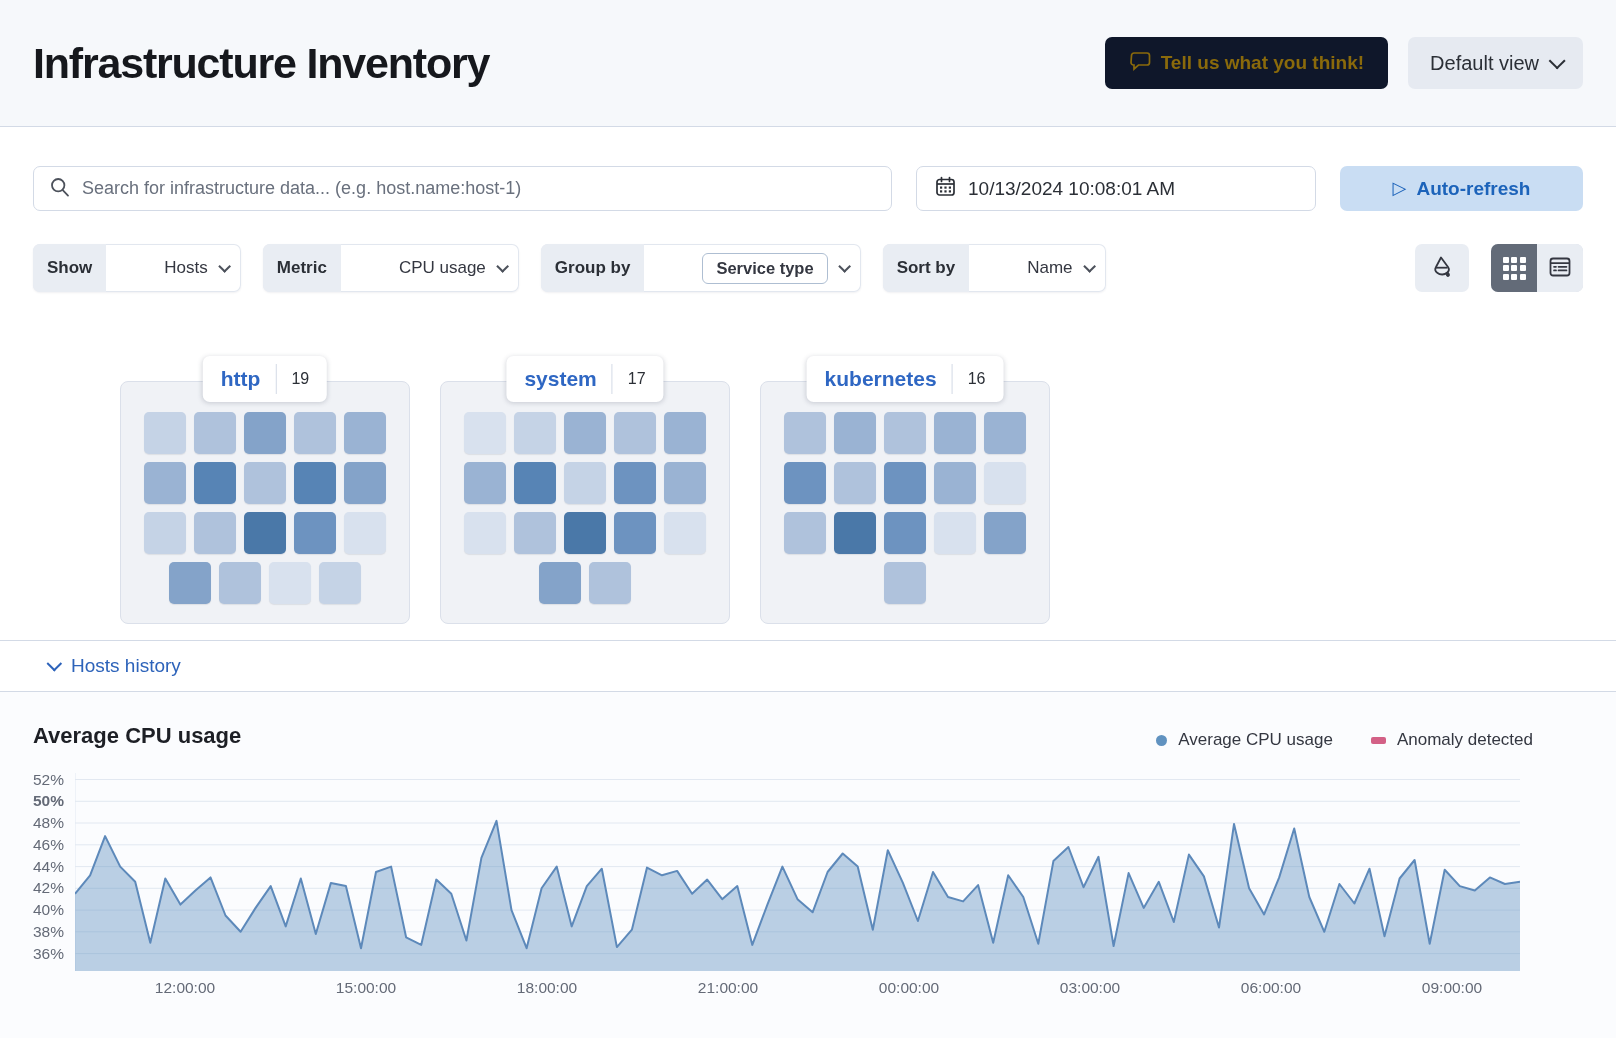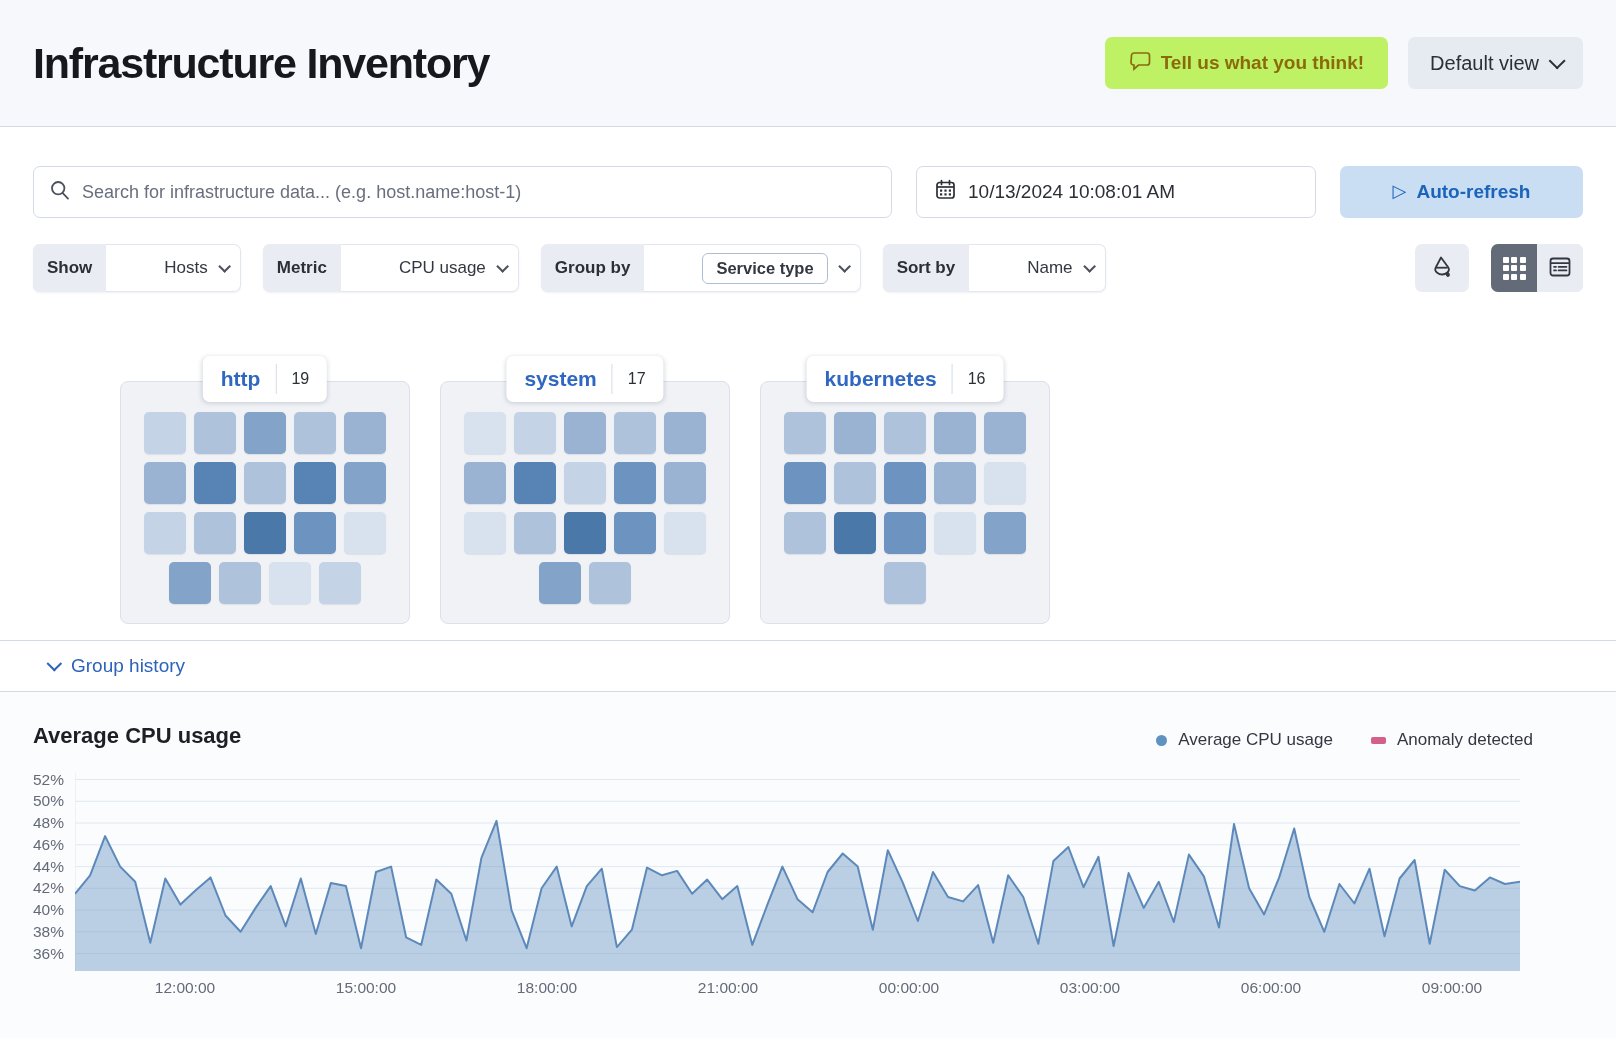--- a/index.html
+++ b/index.html
@@ -8,29 +8,29 @@
   .page { position:relative; width:1616px; height:1038px; }
 
   
   .top-header { position:absolute; top:0; left:0; width:100%; height:127px;
     background:#f6f8fb; border-bottom:1px solid #d3dae6;
     display:flex; align-items:center; justify-content:space-between; padding:0 33px; }
   .page-title { font-size:43px; font-weight:800; letter-spacing:-1.2px; color:#16181d; }
   .header-actions { display:flex; gap:20px; align-items:center; }
   .btn { border:none; cursor:pointer; display:flex; align-items:center; gap:10px;
     border-radius:7px; font-family:inherit; }
-  .feedback-btn { background:#bef264; color:#8a6a0b; height:52px; padding:0 24px;
+  .feedback-btn { background:#0f172a; color:#8a6a0b; height:52px; padding:0 24px;
     font-size:19px; font-weight:600; }
   .view-btn { background:#e6eaf1; color:#2b2f36; height:52px; padding:0 22px;
     font-size:20px; font-weight:500; }
   .chev { width:12px; height:12px; border-right:2.4px solid currentColor; border-bottom:2.4px solid currentColor;
     transform:rotate(45deg) translateY(-3px); display:inline-block; }
 
   
-  .search-row { position:absolute; top:166px; left:33px; right:33px; height:52px;
+  .search-row { position:absolute; top:166px; left:33px; right:33px; height:45px;
     display:flex; gap:24px; }
   .search-box { flex:1; background:#fff; border:1px solid #d3dae6; border-radius:7px;
     display:flex; align-items:center; padding:0 16px; gap:12px; }
   .search-box input { border:none; outline:none; flex:1; font-size:18px; color:#343741;
     font-family:inherit; background:transparent; }
   .search-box input::placeholder { color:#69707d; }
   .date-picker { width:400px; background:#fff; border:1px solid #d3dae6; border-radius:7px;
     display:flex; align-items:center; gap:12px; padding:0 18px; font-size:19px; color:#2b2f36; cursor:pointer; }
   .auto-refresh { width:243px; background:#c9ddf3; color:#1c63ba; font-size:19px; font-weight:700;
     justify-content:center; }
@@ -339,21 +339,21 @@
             <div class="waffle-row">
               <div class="cell" style="background: rgb(175, 194, 220);"></div>
             </div>
           </div>
         </div>
       </div>
     </div>
 
   <div class="history-bar">
     <span class="chev"></span>
-    <span class="history-label">Group history</span>
+    <span class="history-label">Hosts history</span>
   </div>
 
   <div class="chart-section">
     <div class="chart-title">Average CPU usage</div>
     <div class="chart-legend">
       <span class="legend-item">
         <span class="legend-dot" style="background: rgb(96, 146, 192);"></span>
         <span>Average CPU usage</span>
       </span>
       <span class="legend-item">
@@ -369,21 +369,21 @@
         <line x1="0" x2="1445" y1="93.6" y2="93.6" stroke="#e2e8f1" stroke-width="1"></line>
         <line x1="0" x2="1445" y1="115.3" y2="115.3" stroke="#e2e8f1" stroke-width="1"></line>
         <line x1="0" x2="1445" y1="137.1" y2="137.1" stroke="#e2e8f1" stroke-width="1"></line>
         <line x1="0" x2="1445" y1="158.8" y2="158.8" stroke="#e2e8f1" stroke-width="1"></line>
         <line x1="0" x2="1445" y1="180.6" y2="180.6" stroke="#e2e8f1" stroke-width="1"></line>
         <line x1="0" x2="0" y1="0" y2="198" stroke="#e2e8f1"></line>
         <path d="M0.0,120.8L15.1,102.3L30.1,63.1L45.2,93.6L60.2,108.8L75.3,169.7L90.3,105.5L105.4,131.6L120.4,117.5L135.5,104.4L150.5,142.5L165.6,158.8L180.6,134.9L195.7,113.1L210.7,153.4L225.8,105.5L240.8,161.0L255.9,109.9L270.9,113.1L286.0,175.2L301.0,99.0L316.1,93.6L331.1,164.3L346.2,171.9L361.3,106.6L376.3,120.8L391.4,167.5L406.4,84.9L421.5,47.9L436.5,137.1L451.6,175.2L466.6,115.3L481.7,93.6L496.7,153.4L511.8,113.1L526.8,95.7L541.9,174.1L556.9,156.7L572.0,94.6L587.0,102.3L602.1,97.9L617.1,120.8L632.2,106.6L647.2,126.2L662.3,113.1L677.3,171.9L692.4,131.6L707.4,93.6L722.5,126.2L737.6,139.3L752.6,99.0L767.7,80.5L782.7,93.6L797.8,156.7L812.8,77.2L827.9,109.9L842.9,148.0L858.0,99.0L873.0,124.0L888.1,128.4L903.1,112.1L918.2,169.7L933.2,102.3L948.3,124.0L963.3,170.8L978.4,88.1L993.4,74.0L1008.5,114.2L1023.5,83.8L1038.6,173.0L1053.6,100.1L1068.7,134.9L1083.8,108.8L1098.8,149.0L1113.9,81.6L1128.9,103.4L1144.0,154.5L1159.0,51.1L1174.1,115.3L1189.1,141.4L1204.2,104.4L1219.2,55.5L1234.3,124.0L1249.3,158.8L1264.4,111.0L1279.4,130.5L1294.5,95.7L1309.5,163.2L1324.6,105.5L1339.6,87.0L1354.7,170.8L1369.7,96.8L1384.8,113.1L1399.8,117.5L1414.9,104.4L1429.9,111.0L1445.0,108.8L1445,198L0,198Z" fill="#6092c0" fill-opacity="0.42"></path>
         <path d="M0.0,120.8L15.1,102.3L30.1,63.1L45.2,93.6L60.2,108.8L75.3,169.7L90.3,105.5L105.4,131.6L120.4,117.5L135.5,104.4L150.5,142.5L165.6,158.8L180.6,134.9L195.7,113.1L210.7,153.4L225.8,105.5L240.8,161.0L255.9,109.9L270.9,113.1L286.0,175.2L301.0,99.0L316.1,93.6L331.1,164.3L346.2,171.9L361.3,106.6L376.3,120.8L391.4,167.5L406.4,84.9L421.5,47.9L436.5,137.1L451.6,175.2L466.6,115.3L481.7,93.6L496.7,153.4L511.8,113.1L526.8,95.7L541.9,174.1L556.9,156.7L572.0,94.6L587.0,102.3L602.1,97.9L617.1,120.8L632.2,106.6L647.2,126.2L662.3,113.1L677.3,171.9L692.4,131.6L707.4,93.6L722.5,126.2L737.6,139.3L752.6,99.0L767.7,80.5L782.7,93.6L797.8,156.7L812.8,77.2L827.9,109.9L842.9,148.0L858.0,99.0L873.0,124.0L888.1,128.4L903.1,112.1L918.2,169.7L933.2,102.3L948.3,124.0L963.3,170.8L978.4,88.1L993.4,74.0L1008.5,114.2L1023.5,83.8L1038.6,173.0L1053.6,100.1L1068.7,134.9L1083.8,108.8L1098.8,149.0L1113.9,81.6L1128.9,103.4L1144.0,154.5L1159.0,51.1L1174.1,115.3L1189.1,141.4L1204.2,104.4L1219.2,55.5L1234.3,124.0L1249.3,158.8L1264.4,111.0L1279.4,130.5L1294.5,95.7L1309.5,163.2L1324.6,105.5L1339.6,87.0L1354.7,170.8L1369.7,96.8L1384.8,113.1L1399.8,117.5L1414.9,104.4L1429.9,111.0L1445.0,108.8" fill="none" stroke="#5d89ba" stroke-width="2" stroke-linejoin="round"></path>
       </svg>
   <div class="y-label" style="left: 20px; top: 79px;">52%</div>
-      <div class="y-label" style="left: 20px; top: 100px;">50%</div>
+      <div class="y-label" style="left: 20px; top: 100px; font-weight: bold;">50%</div>
       <div class="y-label" style="left: 20px; top: 122px;">48%</div>
       <div class="y-label" style="left: 20px; top: 144px;">46%</div>
       <div class="y-label" style="left: 20px; top: 166px;">44%</div>
       <div class="y-label" style="left: 20px; top: 187px;">42%</div>
       <div class="y-label" style="left: 20px; top: 209px;">40%</div>
       <div class="y-label" style="left: 20px; top: 231px;">38%</div>
       <div class="y-label" style="left: 20px; top: 253px;">36%</div>
       <div class="x-label" style="left: 185px;">12:00:00</div>
       <div class="x-label" style="left: 366px;">15:00:00</div>
       <div class="x-label" style="left: 547px;">18:00:00</div>

